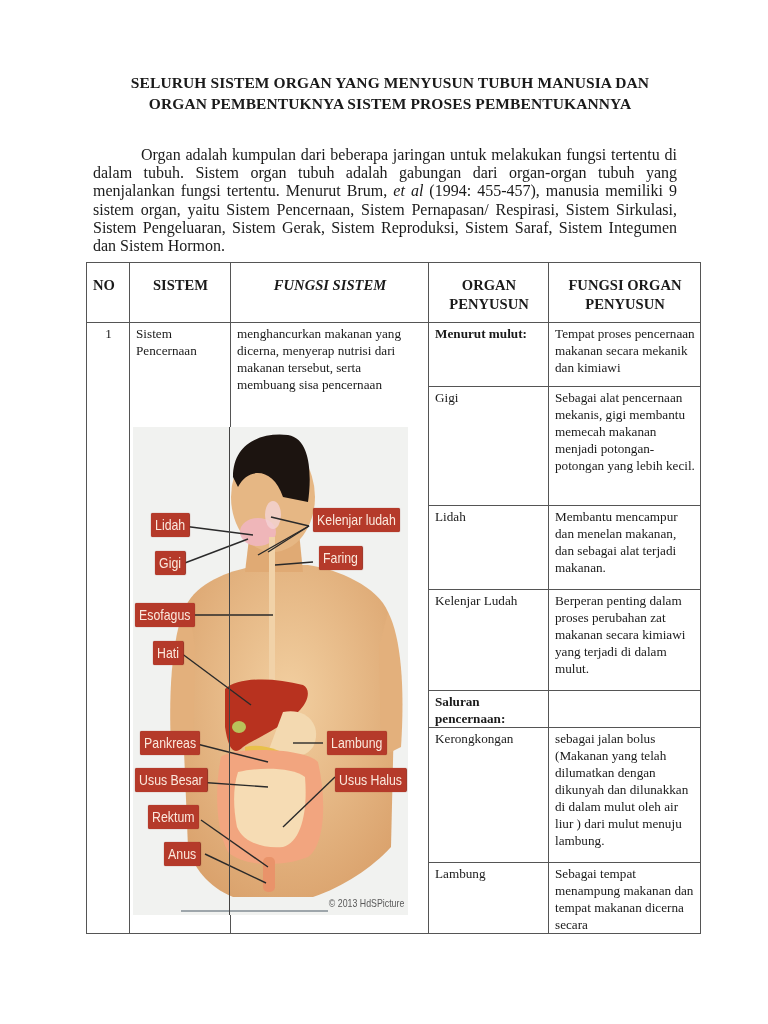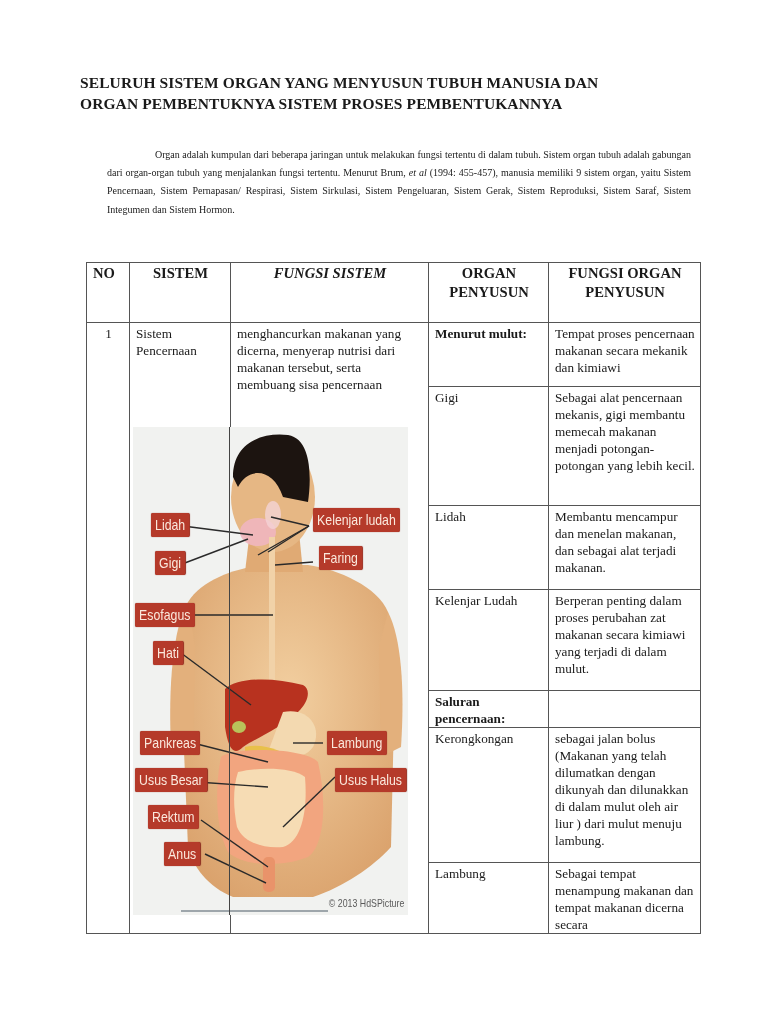--- a/index.html
+++ b/index.html
@@ -2,36 +2,36 @@
 <html><head>
 <meta charset="utf-8">
 <style>
   html, body { margin: 0; padding: 0; }
   body {
     width: 768px; height: 1024px; background: #ffffff; position: relative; overflow: hidden;
     font-family: "Liberation Serif", "DejaVu Serif", serif; color: #1a1a1a;
   }
   .title {
     position: absolute; left: 80px; top: 72px; width: 620px;
-    font-weight: bold; font-size: 15.5px; line-height: 21px; letter-spacing: 0.1px;
+    text-align: center; font-weight: bold; font-size: 15.5px; line-height: 21px; letter-spacing: 0.1px;
   }
   .intro {
-    position: absolute; left: 107px; top: 146px; width: 584px;
-    font-size: 10px; line-height: 18.2px; text-align: justify;
+    position: absolute; left: 93px; top: 146px; width: 584px;
+    font-size: 16px; line-height: 18.2px; text-align: justify;
   }
   .intro .indent { display: inline-block; width: 48px; }
   table.main {
     position: absolute; left: 86px; top: 262px;
     border-collapse: collapse; table-layout: fixed; width: 614px;
   }
   table.main td, table.main th {
     border: 1px solid #555; vertical-align: top; padding: 2px 5px 0 6px;
     font-size: 13.2px; line-height: 17px;
   }
-  table.main th { font-weight: bold; font-size: 14.6px; line-height: 19px; padding-top: 1px; }
+  table.main th { font-weight: bold; font-size: 14.6px; line-height: 19px; padding-top: 13px; }
   th.c-no { text-align: left; }
   th.c-sistem { text-align: center; padding-left: 16px; }
   th.c-fungsi { text-align: center; font-style: italic; }
   th.c-organ, th.c-fo { text-align: center; }
   td.no { text-align: center; }
   .bold { font-weight: bold; }
   .imgcell { position: relative; }
   .diagram {
     position: absolute; left: 133px; top: 427px; width: 275px; height: 488px;
     background: #f1f2f0; overflow: hidden;

